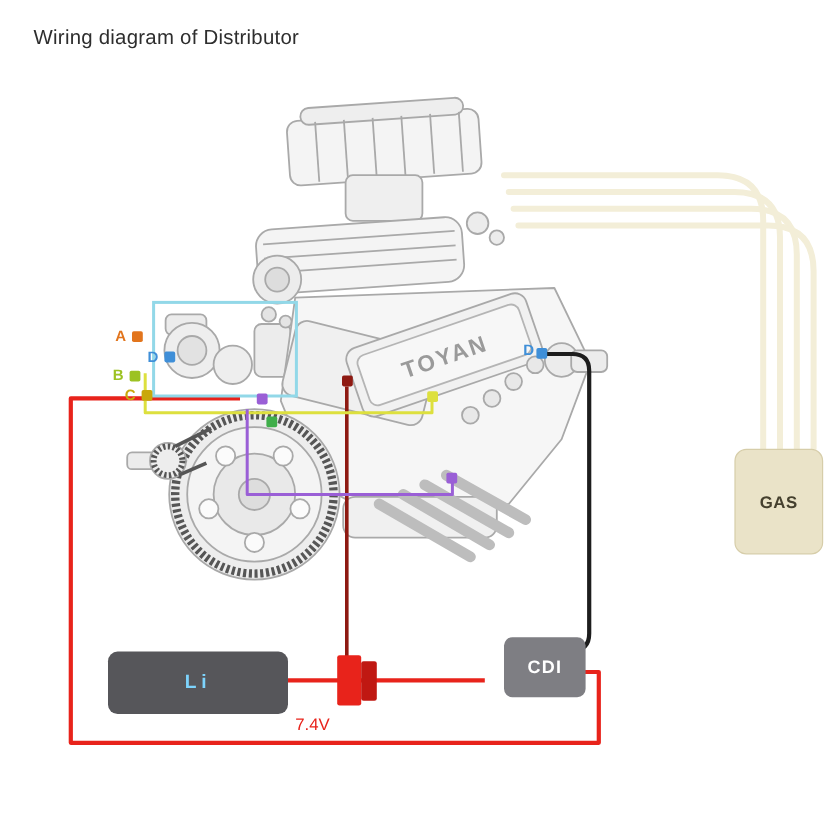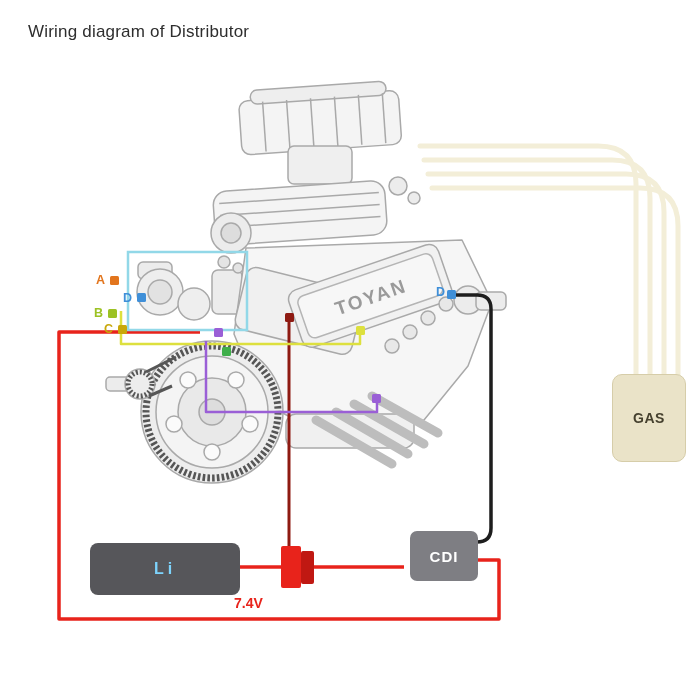--- a/index.html
+++ b/index.html
@@ -18,32 +18,32 @@
   .box {
     position:absolute; z-index:2;
     display:flex; align-items:center; justify-content:center;
   }
   .battery {
     left:90px; top:543px; width:150px; height:52px;
     background:#56565a; border-radius:8px;
     color:#7dd3fc; font-size:16px; font-weight:bold; letter-spacing:4px;
   }
   .cdi {
-    left:410px; top:531px; width:68px; height:50px;
+    left:420px; top:531px; width:68px; height:50px;
     background:#7e7e83; border-radius:7px;
     color:#ffffff; font-size:15px; font-weight:bold; letter-spacing:1px;
   }
   .gas {
     left:612px; top:374px; width:74px; height:88px;
     background:#eae3c8; border:1px solid #d6cda9; border-radius:10px;
     color:#45402e; font-size:14px; font-weight:bold; letter-spacing:0.5px;
   }
   .voltage {
-    position:absolute; left:234px; top:595px; z-index:2;
-    color:#e8231b; font-size:14px; font-weight:bold;
+    position:absolute; left:246px; top:595px; z-index:2;
+    color:#e8231b; font-size:14px; font-weight:normal;
   }
 </style>
 </head>
 <body>
 
 <div class="title">Wiring diagram of Distributor</div>
 
 <svg class="diagram" width="700" height="700" viewBox="0 0 700 700">
 
   <g stroke="#a9a9a9" fill="#f4f4f4" stroke-width="1.5" stroke-linejoin="round">

